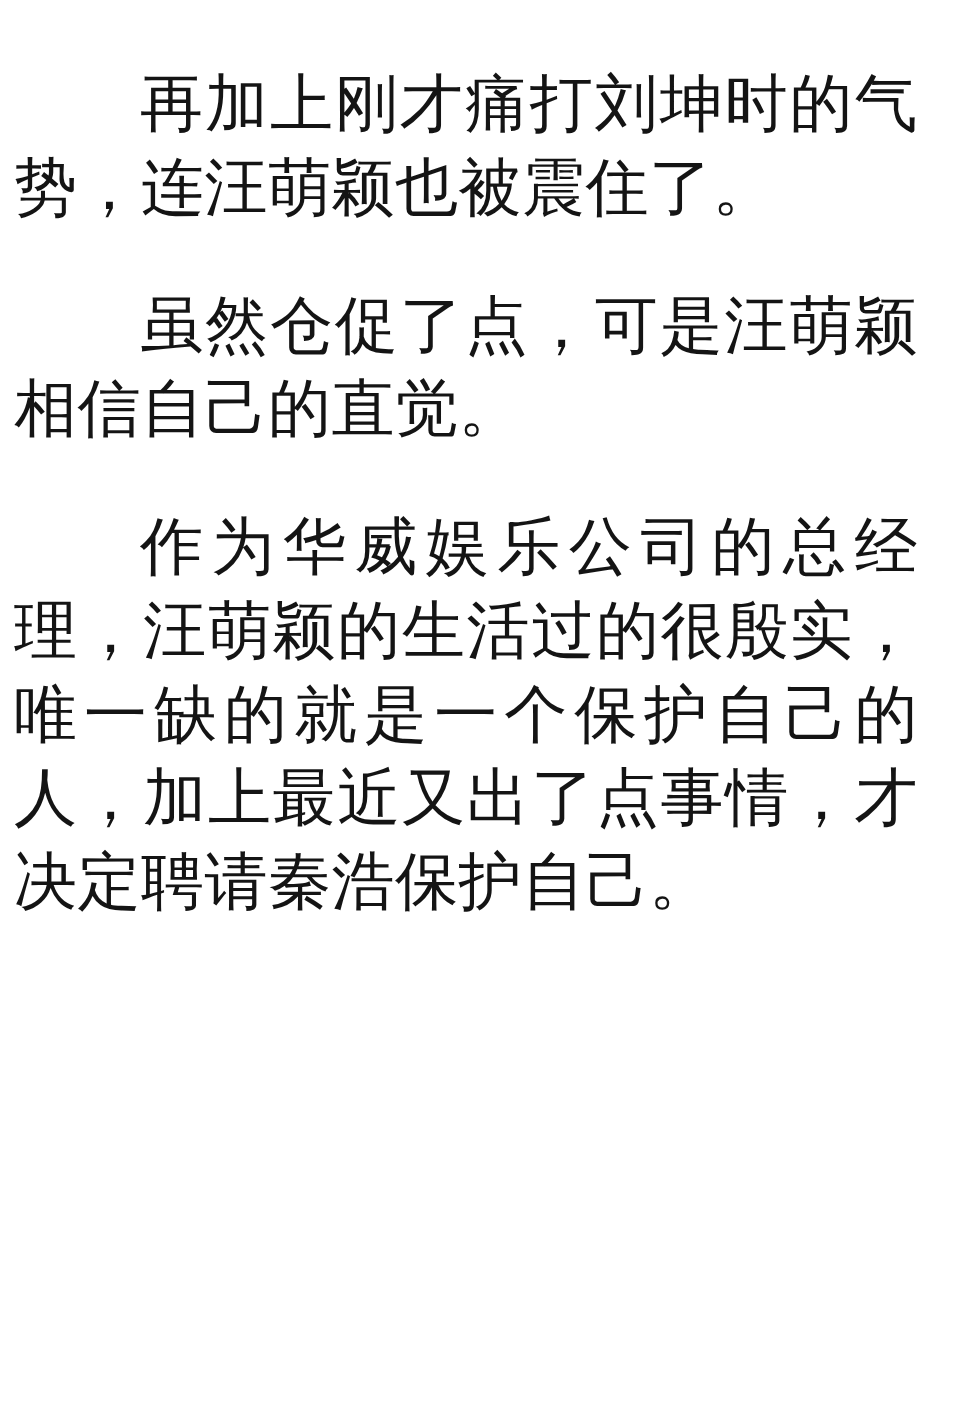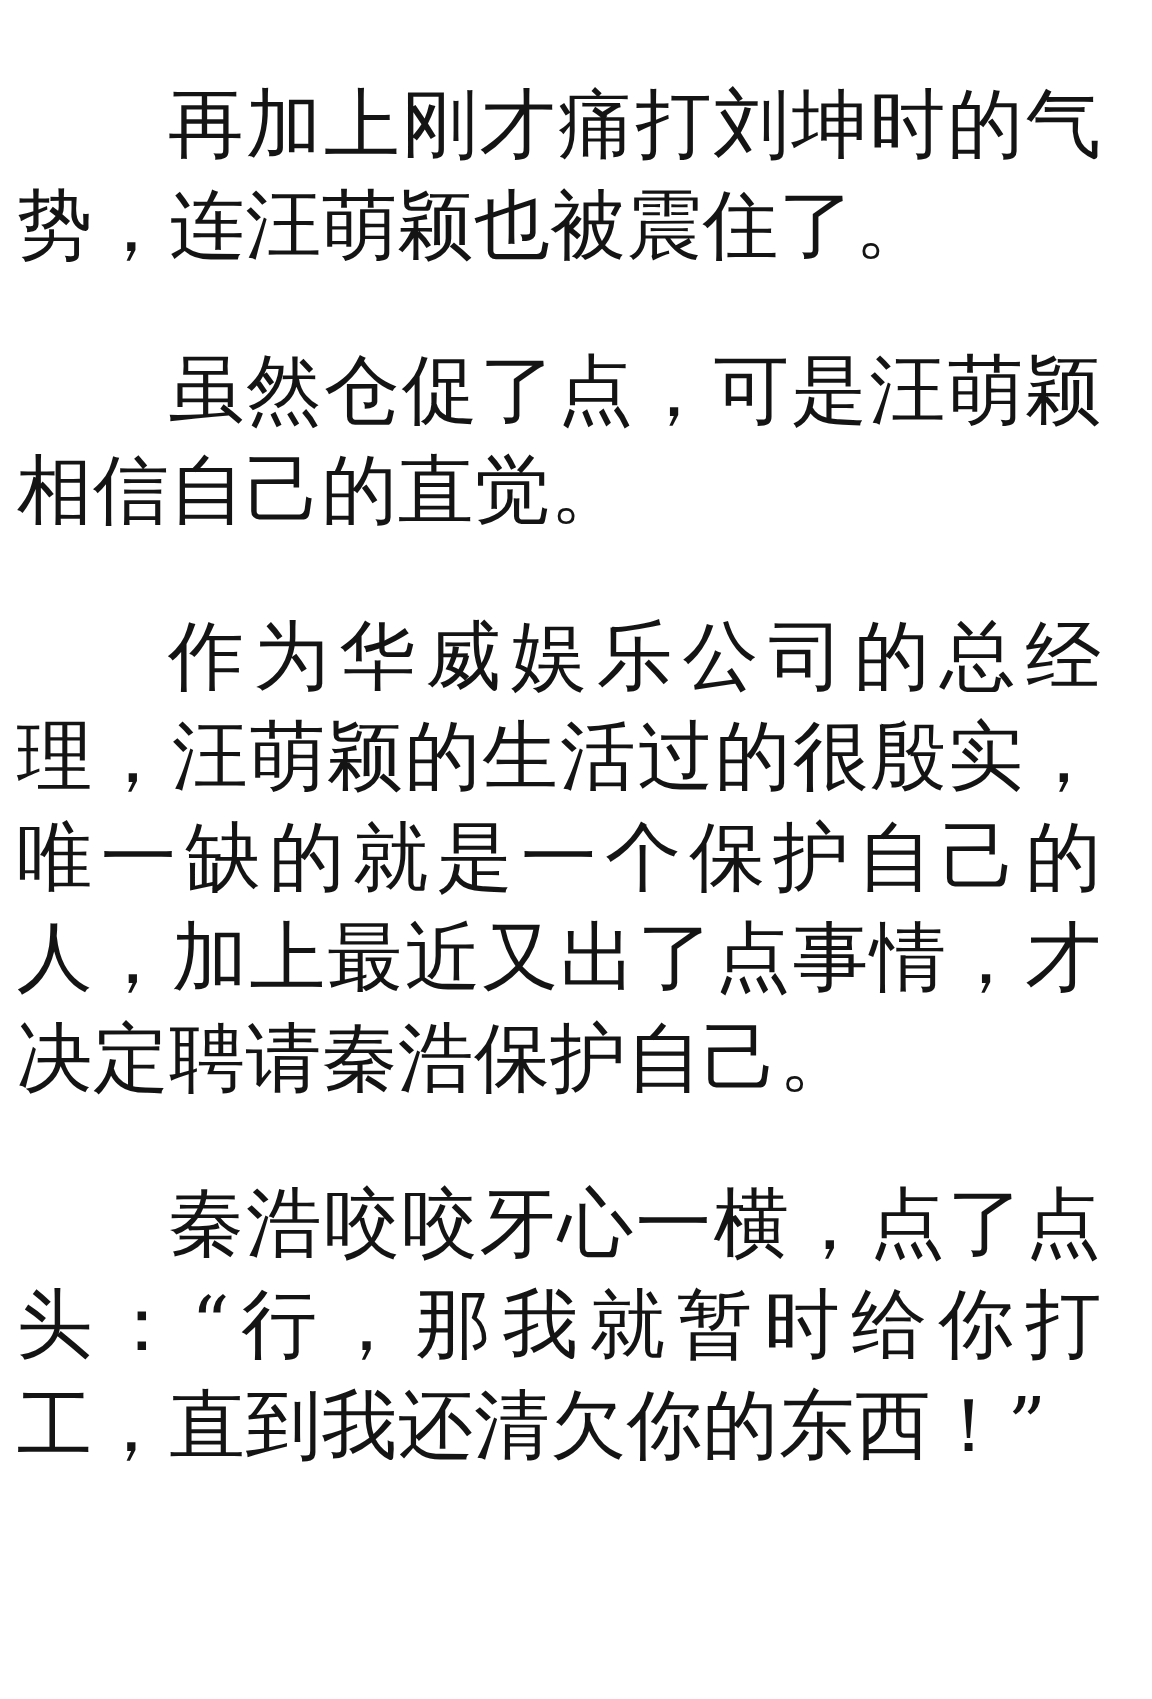--- a/index.html
+++ b/index.html
@@ -36,14 +36,13 @@
     margin-bottom: 0;
   }
 </style>
 </head>
 <body>
 
 <div class="page">
   <p class="para">再加上刚才痛打刘坤时的气势，连汪萌颖也被震住了。</p>
   <p class="para">虽然仓促了点，可是汪萌颖相信自己的直觉。</p>
   <p class="para">作为华威娱乐公司的总经理，汪萌颖的生活过的很殷实，唯一缺的就是一个保护自己的人，加上最近又出了点事情，才决定聘请秦浩保护自己。</p>
-  <p class="para">秦浩咬咬牙心一横，点了点头：“行，那我就暂时给你打工，直到我还清欠你的东西！”</p>
 </div>
 
 </body></html>

